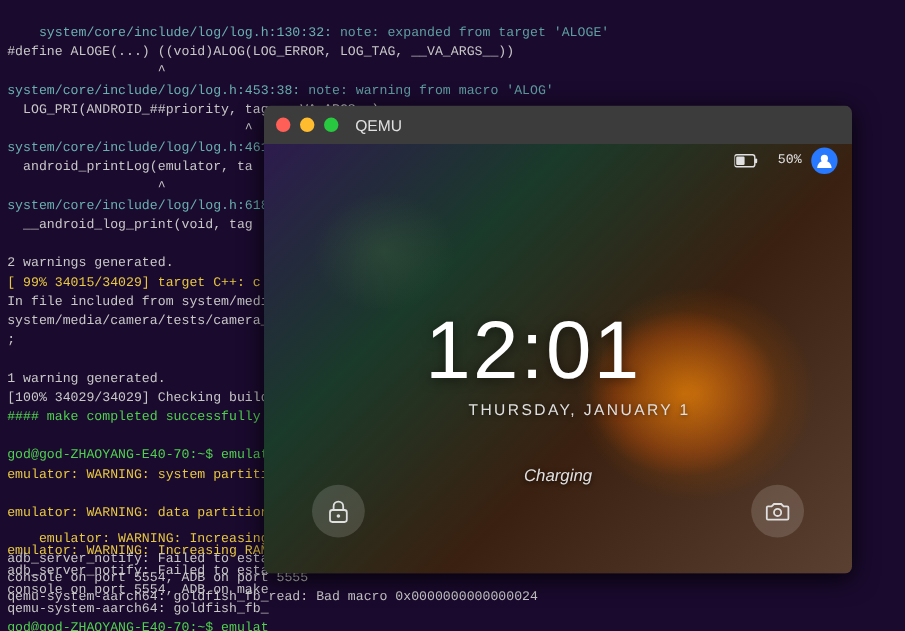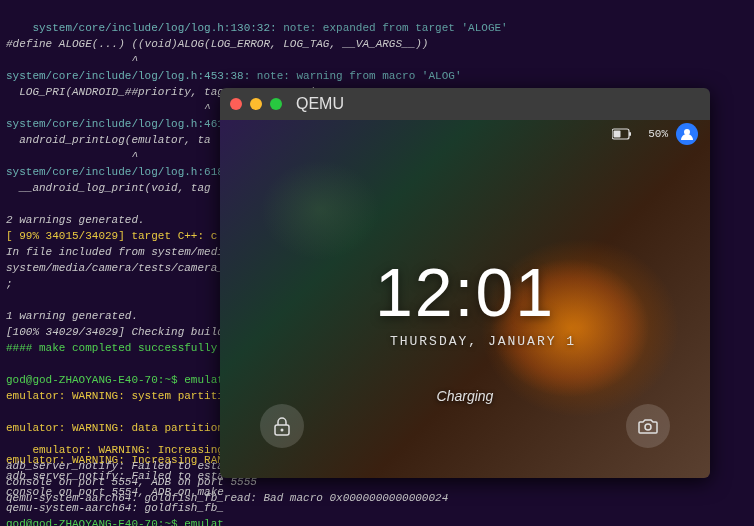--- a/index.html
+++ b/index.html
@@ -76,21 +76,21 @@
       width: 12px;
       height: 12px;
       border-radius: 50%;
     }
     .dot-red { background: #ff5f57; }
     .dot-yellow { background: #febc2e; }
     .dot-green { background: #28c840; }
 
     .titlebar-title {
       font-family: sans-serif;
-      font-size: 16px;
+      font-size: 13px;
       color: #e0e0e0;
       margin-left: 6px;
     }
 
     
     .android-screen {
       width: 100%;
       height: calc(100% - 32px);
       background: linear-gradient(135deg, #2d1b4e 0%, #1a3a2a 30%, #3a2010 60%, #4a3020 80%, #5a4030 100%);
       position: relative;
@@ -160,41 +160,41 @@
       color: white;
       font-size: 12px;
       font-family: sans-serif;
     }
 
     
     .clock-area {
       flex: 1;
       display: flex;
       flex-direction: column;
-      align-items: center;
+      align-items: flex-start;
       justify-content: center;
       margin-top: -20px;
       position: relative;
       z-index: 10;
     }
 
     .clock-time {
       font-size: 68px;
       font-weight: 200;
       color: #ffffff;
       font-family: sans-serif;
       letter-spacing: 2px;
       line-height: 1;
       text-shadow: 0 2px 10px rgba(0,0,0,0.5);
     }
 
     .clock-date {
       font-size: 13px;
       color: #e0e0e0;
-      font-family: Liberation Mono, monospace;
+      font-family: Liberation Sans, sans-serif;
       letter-spacing: 2px;
       margin-top: 8px;
       text-shadow: 0 1px 4px rgba(0,0,0,0.5);
       margin-left: 36px;
     }
 
     
     .charging-text {
       color: #e0e0e0;
       font-family: sans-serif;
@@ -225,21 +225,21 @@
       border-radius: 50%;
       background: rgba(255,255,255,0.15);
       display: flex;
       align-items: center;
       justify-content: center;
       color: #e0e0e0;
       font-size: 20px;
     }
 
     
-    .line-normal { color: #c8c8c8; font-style: italic; }
+    .line-normal { color: #c8c8c8; }
     .line-note { color: #6ab0b0; }
     .line-warning-em { color: #e8c840; }
     .line-success { color: #50d050; }
     .line-prompt { color: #50d050; }
   </style>
 </head>
 <body>
 
 <div class="terminal-bg">
   <div class="terminal-text">

